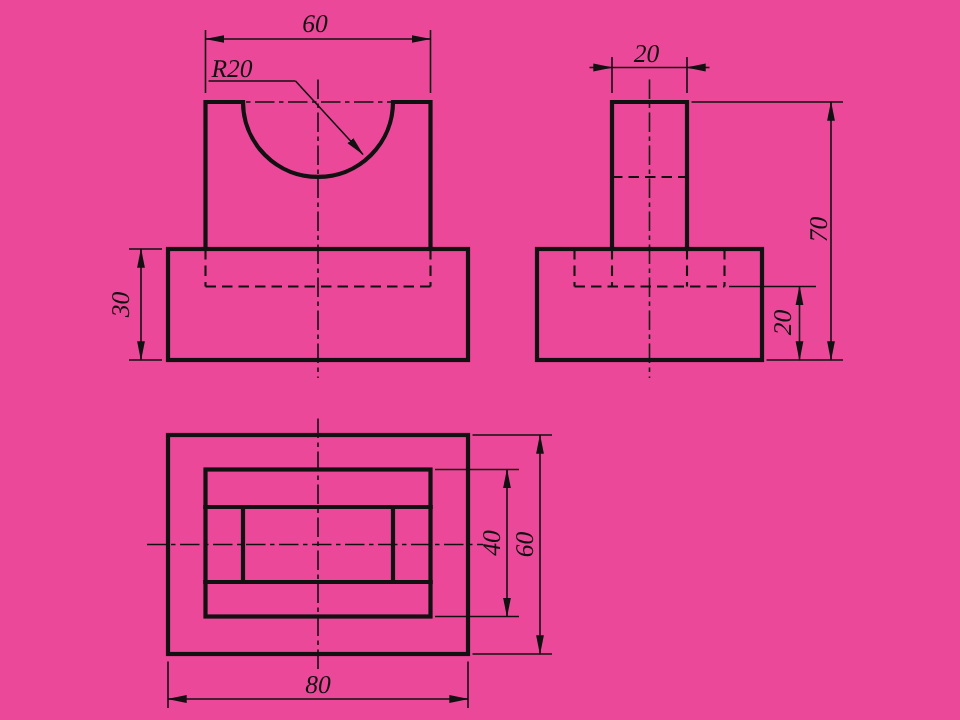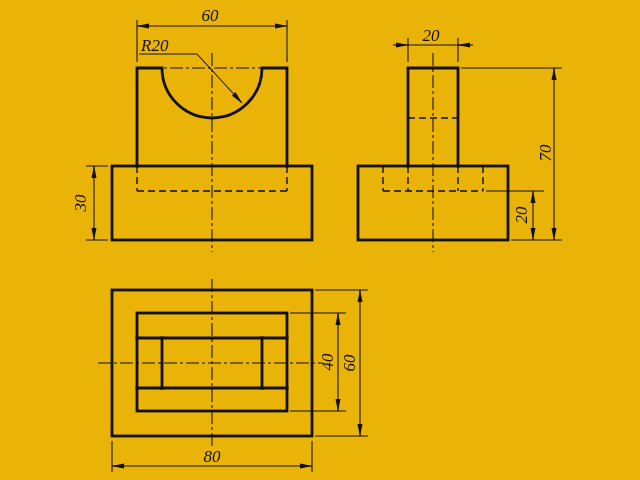--- a/index.html
+++ b/index.html
@@ -1,16 +1,16 @@
 <!DOCTYPE html>
 <html><head>
 <meta charset="utf-8">
 <style>
   html,body{margin:0;padding:0;background:#ffffff;}
-  .stage{width:640px;height:480px;background:#eab308;position:relative;overflow:hidden;}
+  .stage{width:640px;height:480px;background:#ec4899;position:relative;overflow:hidden;}
   svg{display:block;}
   .thick{stroke:#111;stroke-width:2.8;fill:none;stroke-linecap:square;stroke-linejoin:miter;}
   .thin{stroke:#111;stroke-width:1.05;fill:none;stroke-linecap:butt;}
   .hidden-line{stroke:#111;stroke-width:1.4;fill:none;stroke-dasharray:7 4;}
   .center-line{stroke:#111;stroke-width:1.05;fill:none;stroke-dasharray:13 3 3 3;}
   .dim-text{font-family:"Liberation Serif","DejaVu Serif",serif;font-style:italic;font-size:17px;fill:#111;}
 </style>
 </head>
 <body>
 

